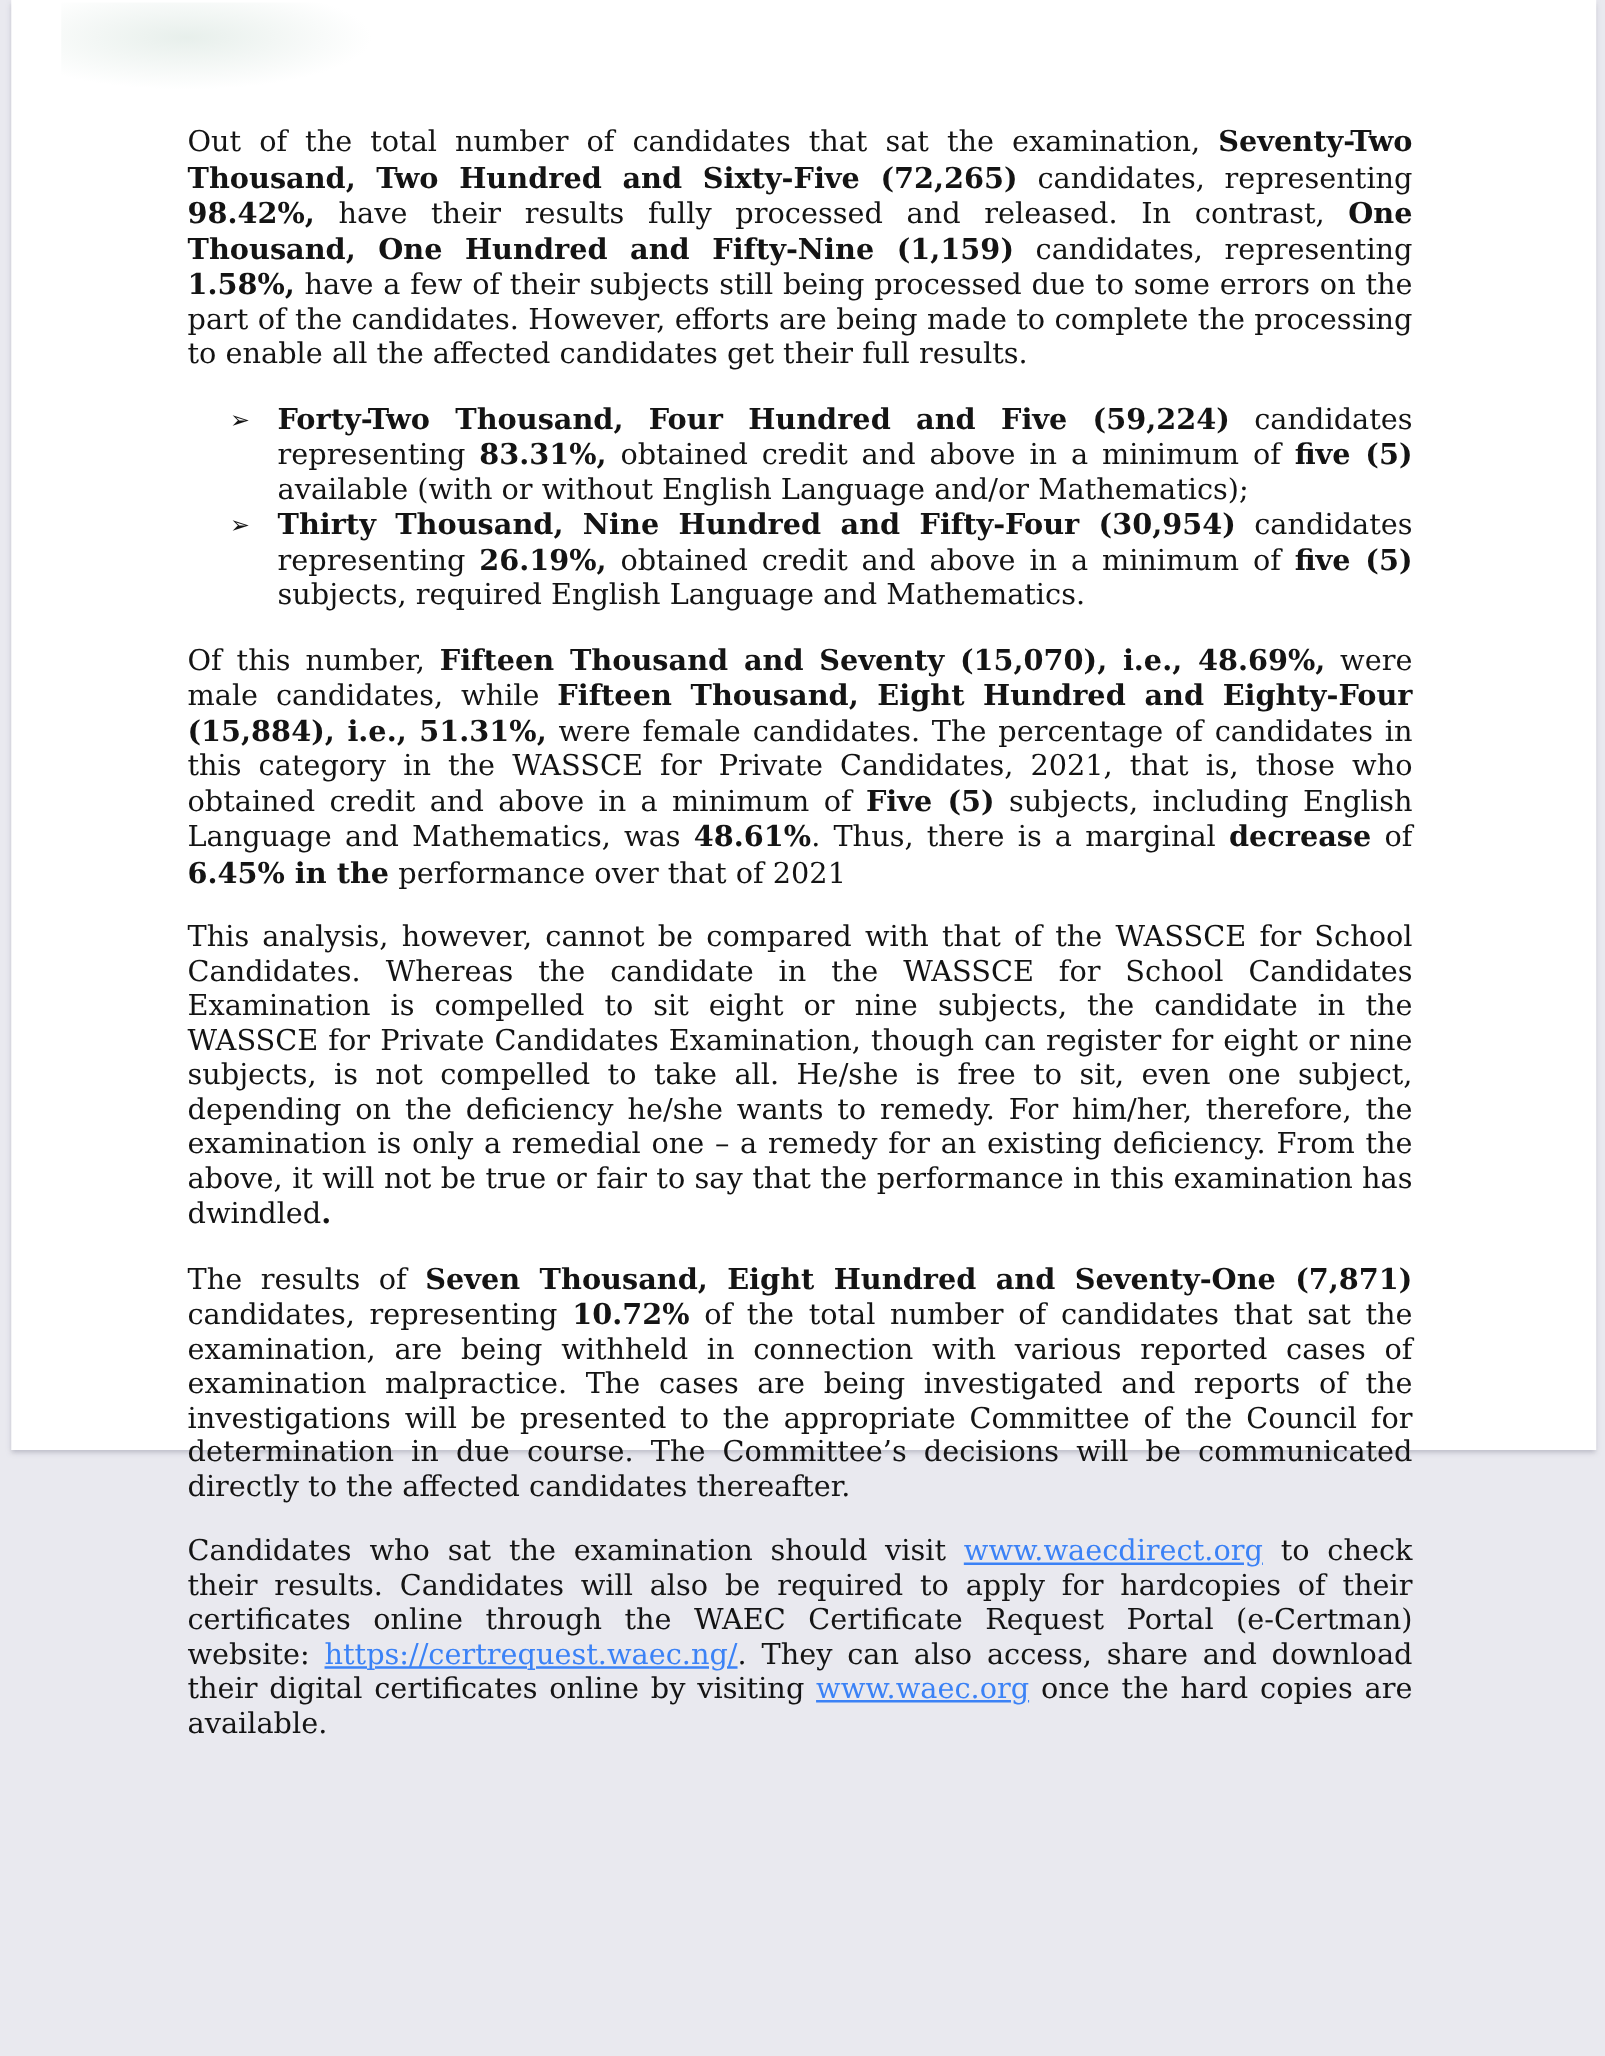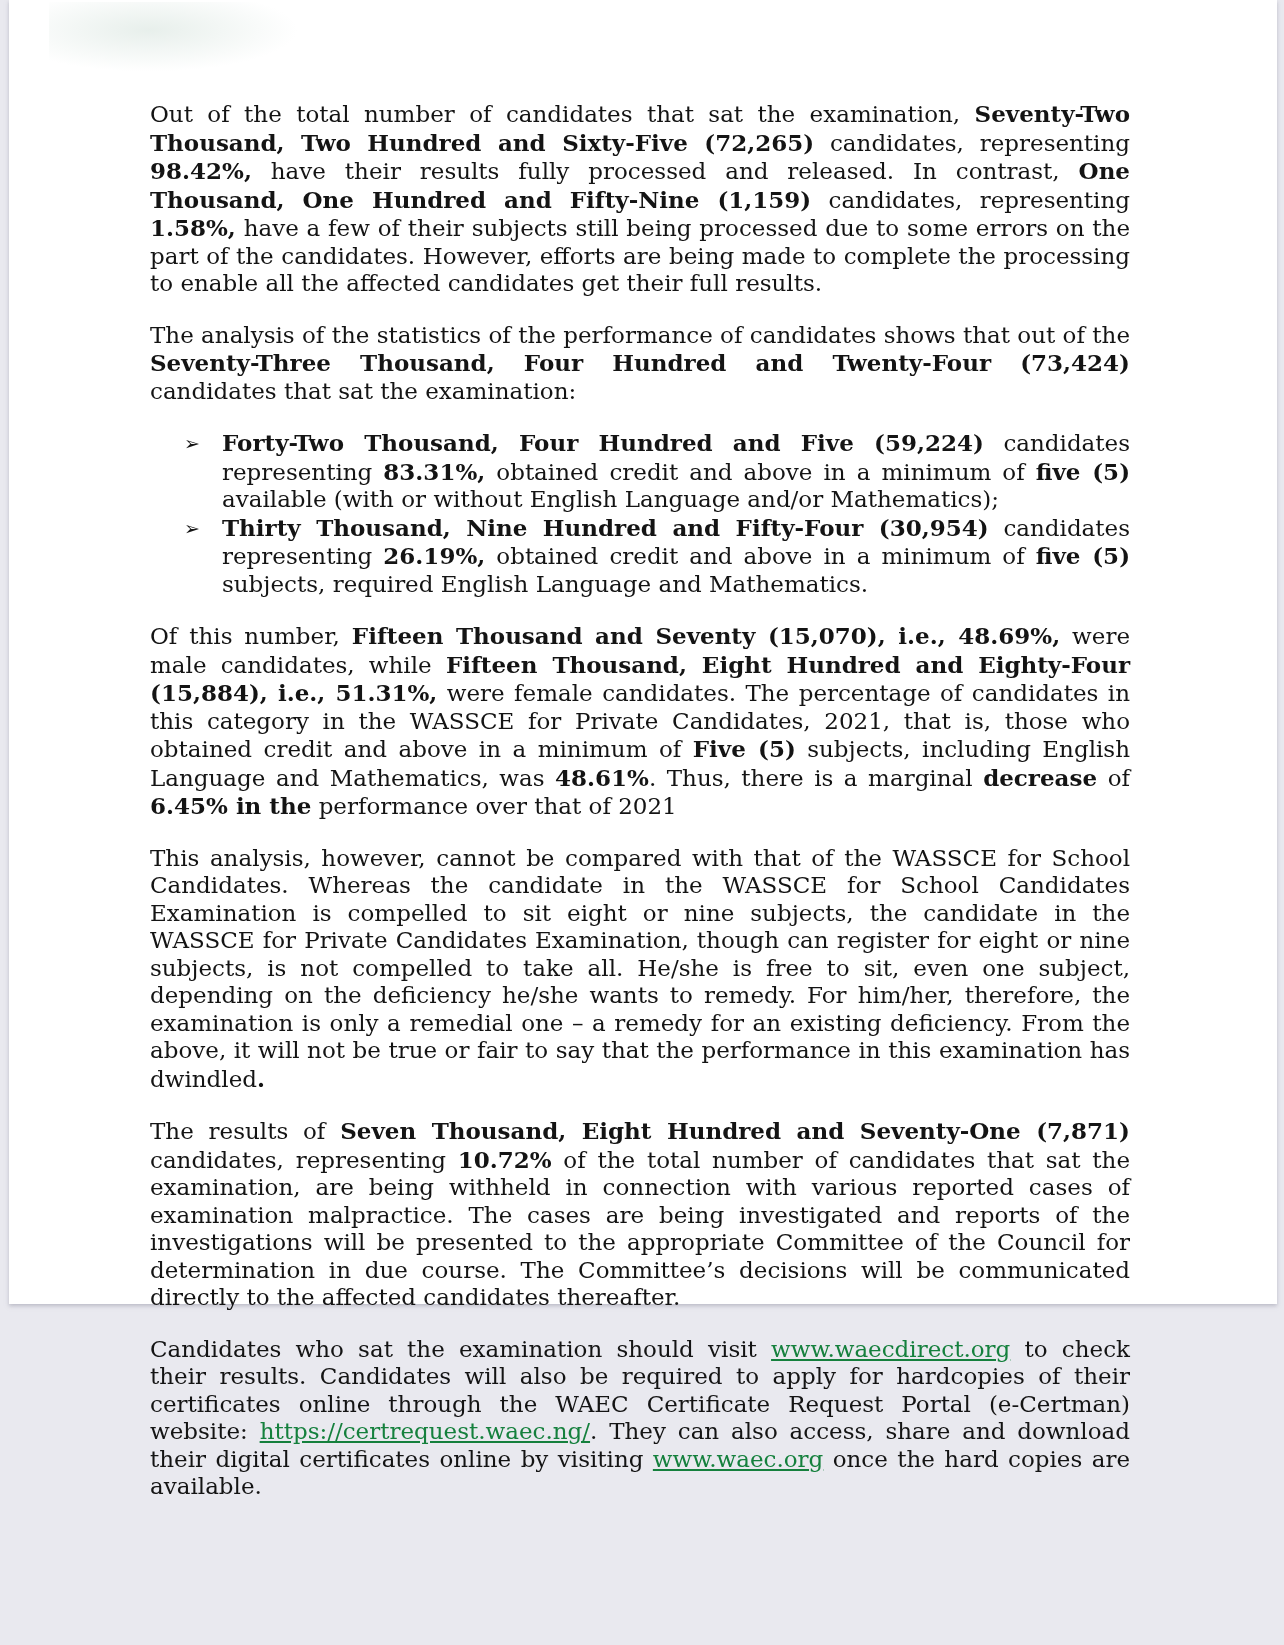--- a/index.html
+++ b/index.html
@@ -6,21 +6,21 @@
   body {
     width: 1284px; height: 1645px;
     background: #e9e9ef;
     position: relative;
     overflow: hidden;
     font-family: "DejaVu Serif", "Liberation Serif", serif;
   }
   .page {
     position: absolute;
     left: 9px; top: 0;
-    width: 1268px; height: 1304px;
+    width: 1268px; height: 1160px;
     background: #ffffff;
     box-shadow: 0 2px 4px rgba(150,150,165,0.55);
   }
   .corner-blob {
     position: absolute; left: 40px; top: 2px;
     width: 250px; height: 70px;
     background: radial-gradient(ellipse at 40% 40%, rgba(212,226,219,0.55), rgba(255,255,255,0) 70%);
     pointer-events: none;
   }
   .content {
@@ -42,32 +42,31 @@
   }
   .li.last-li { margin-bottom: 24px; }
   .marker {
     position: absolute;
     left: 34px; top: 1px;
     font-family: "DejaVu Sans", sans-serif;
     font-size: 19px;
   }
   .b { font-weight: bold; }
   .link {
-    color: #15803d;
+    color: #3b82f6;
     cursor: pointer;
   }
 </style>
 </head>
 <body>
 
 <div class="page">
   <div class="corner-blob"></div>
   <div class="content">
       <p class="para"><span>Out of the total number of candidates that sat the examination, </span><span class="b">Seventy-Two Thousand, Two Hundred and Sixty-Five (72,265)</span><span> candidates, representing </span><span class="b">98.42%,</span><span> have their results fully processed and released. In contrast, </span><span class="b">One Thousand, One Hundred and Fifty-Nine (1,159)</span><span> candidates, representing </span><span class="b">1.58%,</span><span> have a few of their subjects still being processed due to some errors on the part of the candidates. However, efforts are being made to complete the processing to enable all the affected candidates get their full results.</span></p>
-      <p class="para"><span>The analysis of the statistics of the performance of candidates shows that out of the </span><span class="b">Seventy-Three Thousand, Four Hundred and Twenty-Four (73,424)</span><span> candidates that sat the examination:</span></p>
       <div class="li"><span class="marker">➢</span><span class="b">Forty-Two Thousand, Four Hundred and Five (59,224)</span><span> candidates representing </span><span class="b">83.31%,</span><span> obtained credit and above in a minimum of </span><span class="b">five (5)</span><span> available (with or without English Language and/or Mathematics);</span></div>
       <div class="li last-li"><span class="marker">➢</span><span class="b">Thirty Thousand, Nine Hundred and Fifty-Four (30,954)</span><span> candidates representing </span><span class="b">26.19%,</span><span> obtained credit and above in a minimum of </span><span class="b">five (5)</span><span> subjects, required English Language and Mathematics.</span></div>
       <p class="para"><span>Of this number, </span><span class="b">Fifteen Thousand and Seventy (15,070), i.e., 48.69%,</span><span> were male candidates, while </span><span class="b">Fifteen Thousand, Eight Hundred and Eighty-Four (15,884), i.e., 51.31%,</span><span> were female candidates. The percentage of candidates in this category in the WASSCE for Private Candidates, 2021, that is, those who obtained credit and above in a minimum of </span><span class="b">Five (5)</span><span> subjects, including English Language and Mathematics, was </span><span class="b">48.61%</span><span>. Thus, there is a marginal </span><span class="b">decrease</span><span> of </span><span class="b">6.45% in the</span><span> performance over that of 2021</span></p>
       <p class="para"><span>This analysis, however, cannot be compared with that of the WASSCE for School Candidates. Whereas the candidate in the WASSCE for School Candidates Examination is compelled to sit eight or nine subjects, the candidate in the WASSCE for Private Candidates Examination, though can register for eight or nine subjects, is not compelled to take all. He/she is free to sit, even one subject, depending on the deficiency he/she wants to remedy. For him/her, therefore, the examination is only a remedial one – a remedy for an existing deficiency. From the above, it will not be true or fair to say that the performance in this examination has dwindled</span><span class="b">.</span></p>
       <p class="para"><span>The results of </span><span class="b">Seven Thousand, Eight Hundred and Seventy-One (7,871)</span><span> candidates, representing </span><span class="b">10.72%</span><span> of the total number of candidates that sat the examination, are being withheld in connection with various reported cases of examination malpractice. The cases are being investigated and reports of the investigations will be presented to the appropriate Committee of the Council for determination in due course. The Committee’s decisions will be communicated directly to the affected candidates thereafter.</span></p>
       <p class="para"><span>Candidates who sat the examination should visit </span><a class="link" href="#">www.waecdirect.org</a><span> to check their results. Candidates will also be required to apply for hardcopies of their certificates online through the WAEC Certificate Request Portal (e-Certman) website: </span><a class="link" href="#">https://certrequest.waec.ng/</a><span>. They can also access, share and download their digital certificates online by visiting </span><a class="link" href="#">www.waec.org</a><span> once the hard copies are available.</span></p>
     </div>
 </div>
 
 </body></html>

